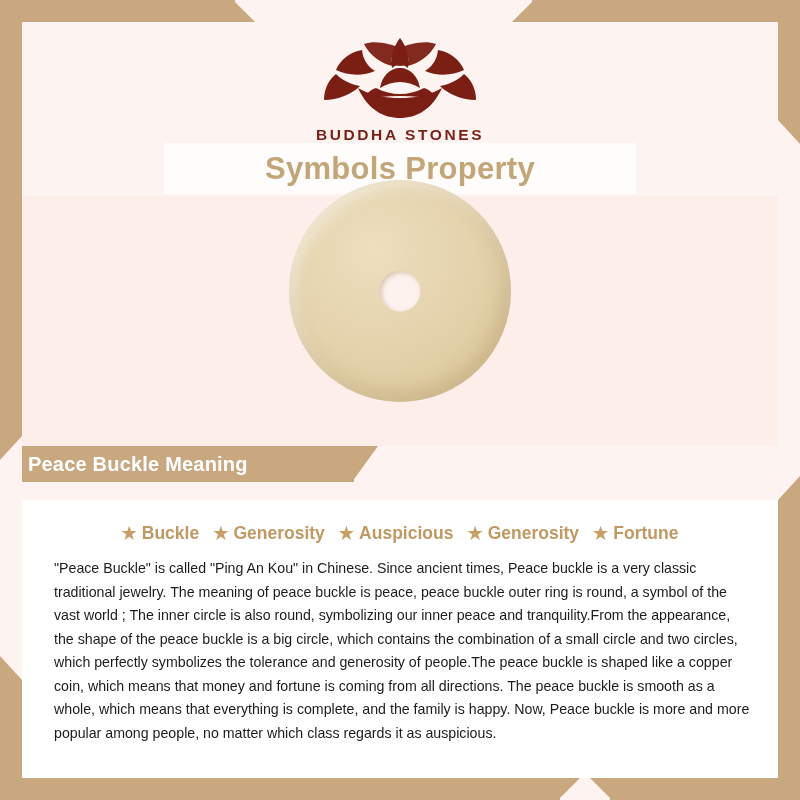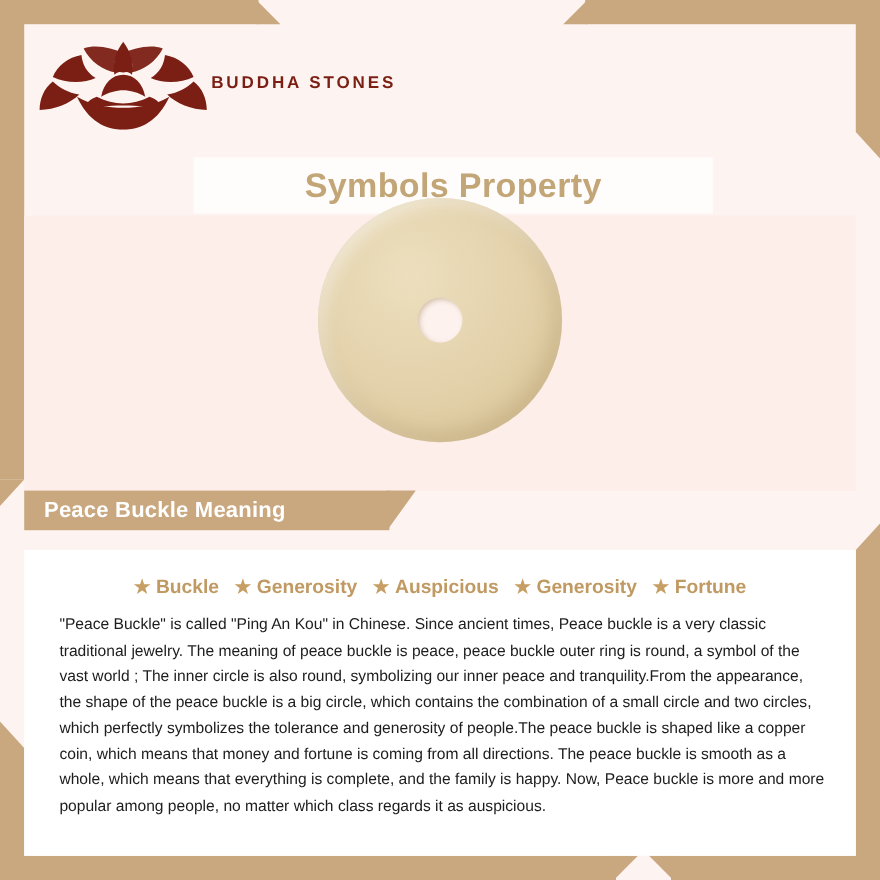--- a/index.html
+++ b/index.html
@@ -123,38 +123,37 @@
     width: 0; height: 0;
     border-top: 22px solid #c9a87f;
     border-left: 22px solid transparent;
   }
 
   
   .logo-wrap {
     position: absolute;
     top: 26px; left: 0; right: 0;
     display: flex;
-    flex-direction: row;
-    align-items: center;
-    margin-left: 32px;
+    flex-direction: column;
+    align-items: center;
   }
   .logo-mark { line-height: 0; }
   .brand-name {
     margin-top: 8px;
     font-size: 15.5px;
     letter-spacing: 2.6px;
     font-weight: bold;
     color: #7b1f14;
   }
 
   
   .title-band {
     position: absolute;
     top: 143px;
-    left: 176px;
+    left: 164px;
     width: 472px;
     height: 51px;
     background: #fffdfc;
     display: flex;
     align-items: center;
     justify-content: center;
   }
   .title-text {
     font-size: 31px;
     font-weight: bold;
@@ -207,21 +206,21 @@
   }
   .ribbon-tail {
     position: absolute;
     top: 446px;
     left: 352px;
     width: 0; height: 0;
     border-top: 36px solid #c9a87f;
     border-right: 26px solid transparent;
   }
   .ribbon-text {
-    margin-left: 18px;
+    margin-left: 6px;
     font-size: 20px;
     color: #ffffff;
     font-weight: bold;
     letter-spacing: 0.2px;
   }
 
   
   .body-block {
     position: absolute;
     top: 500px;

